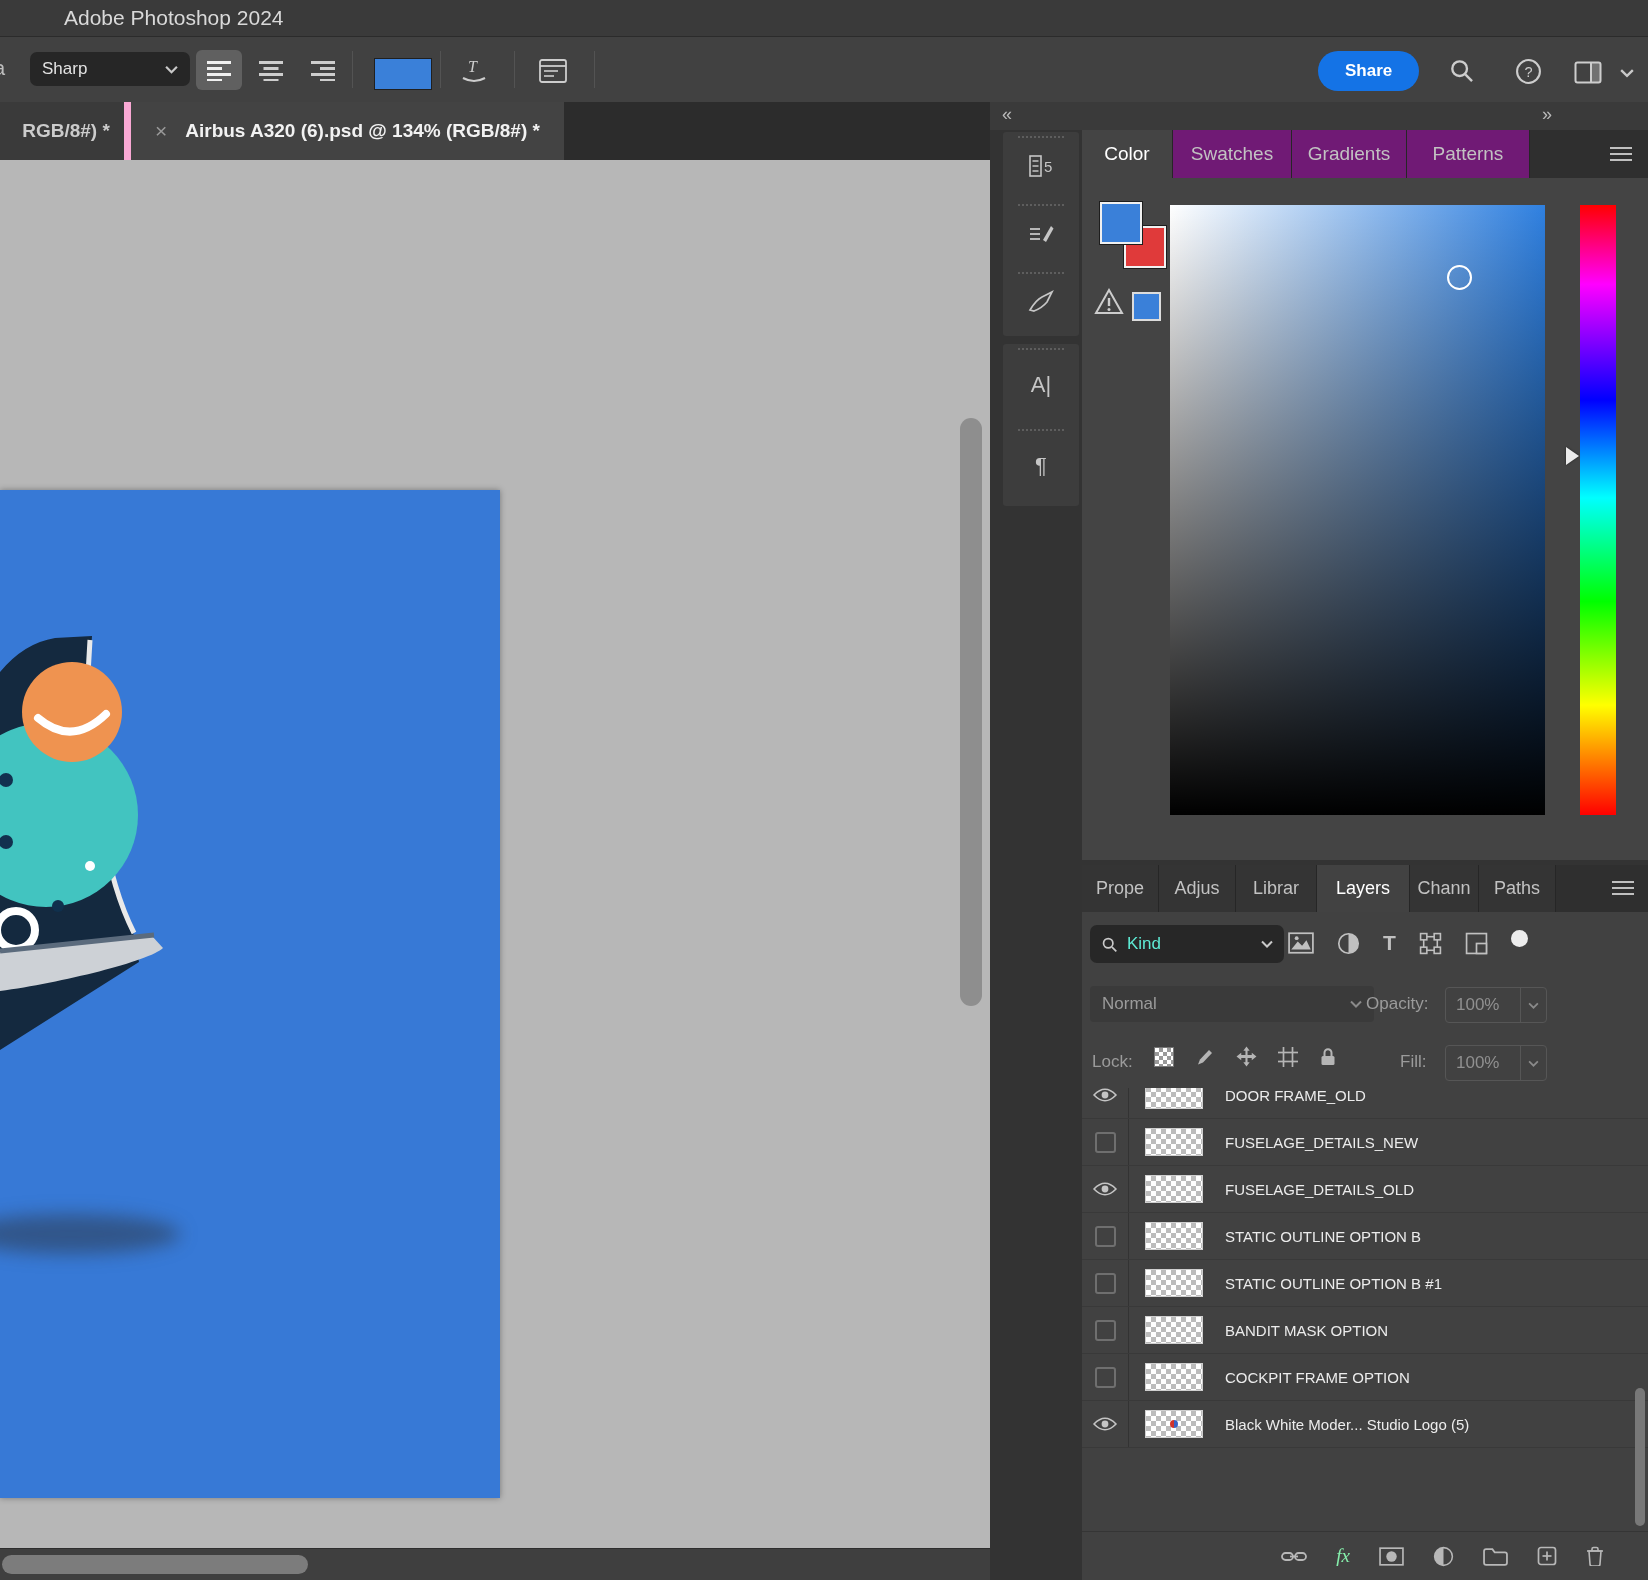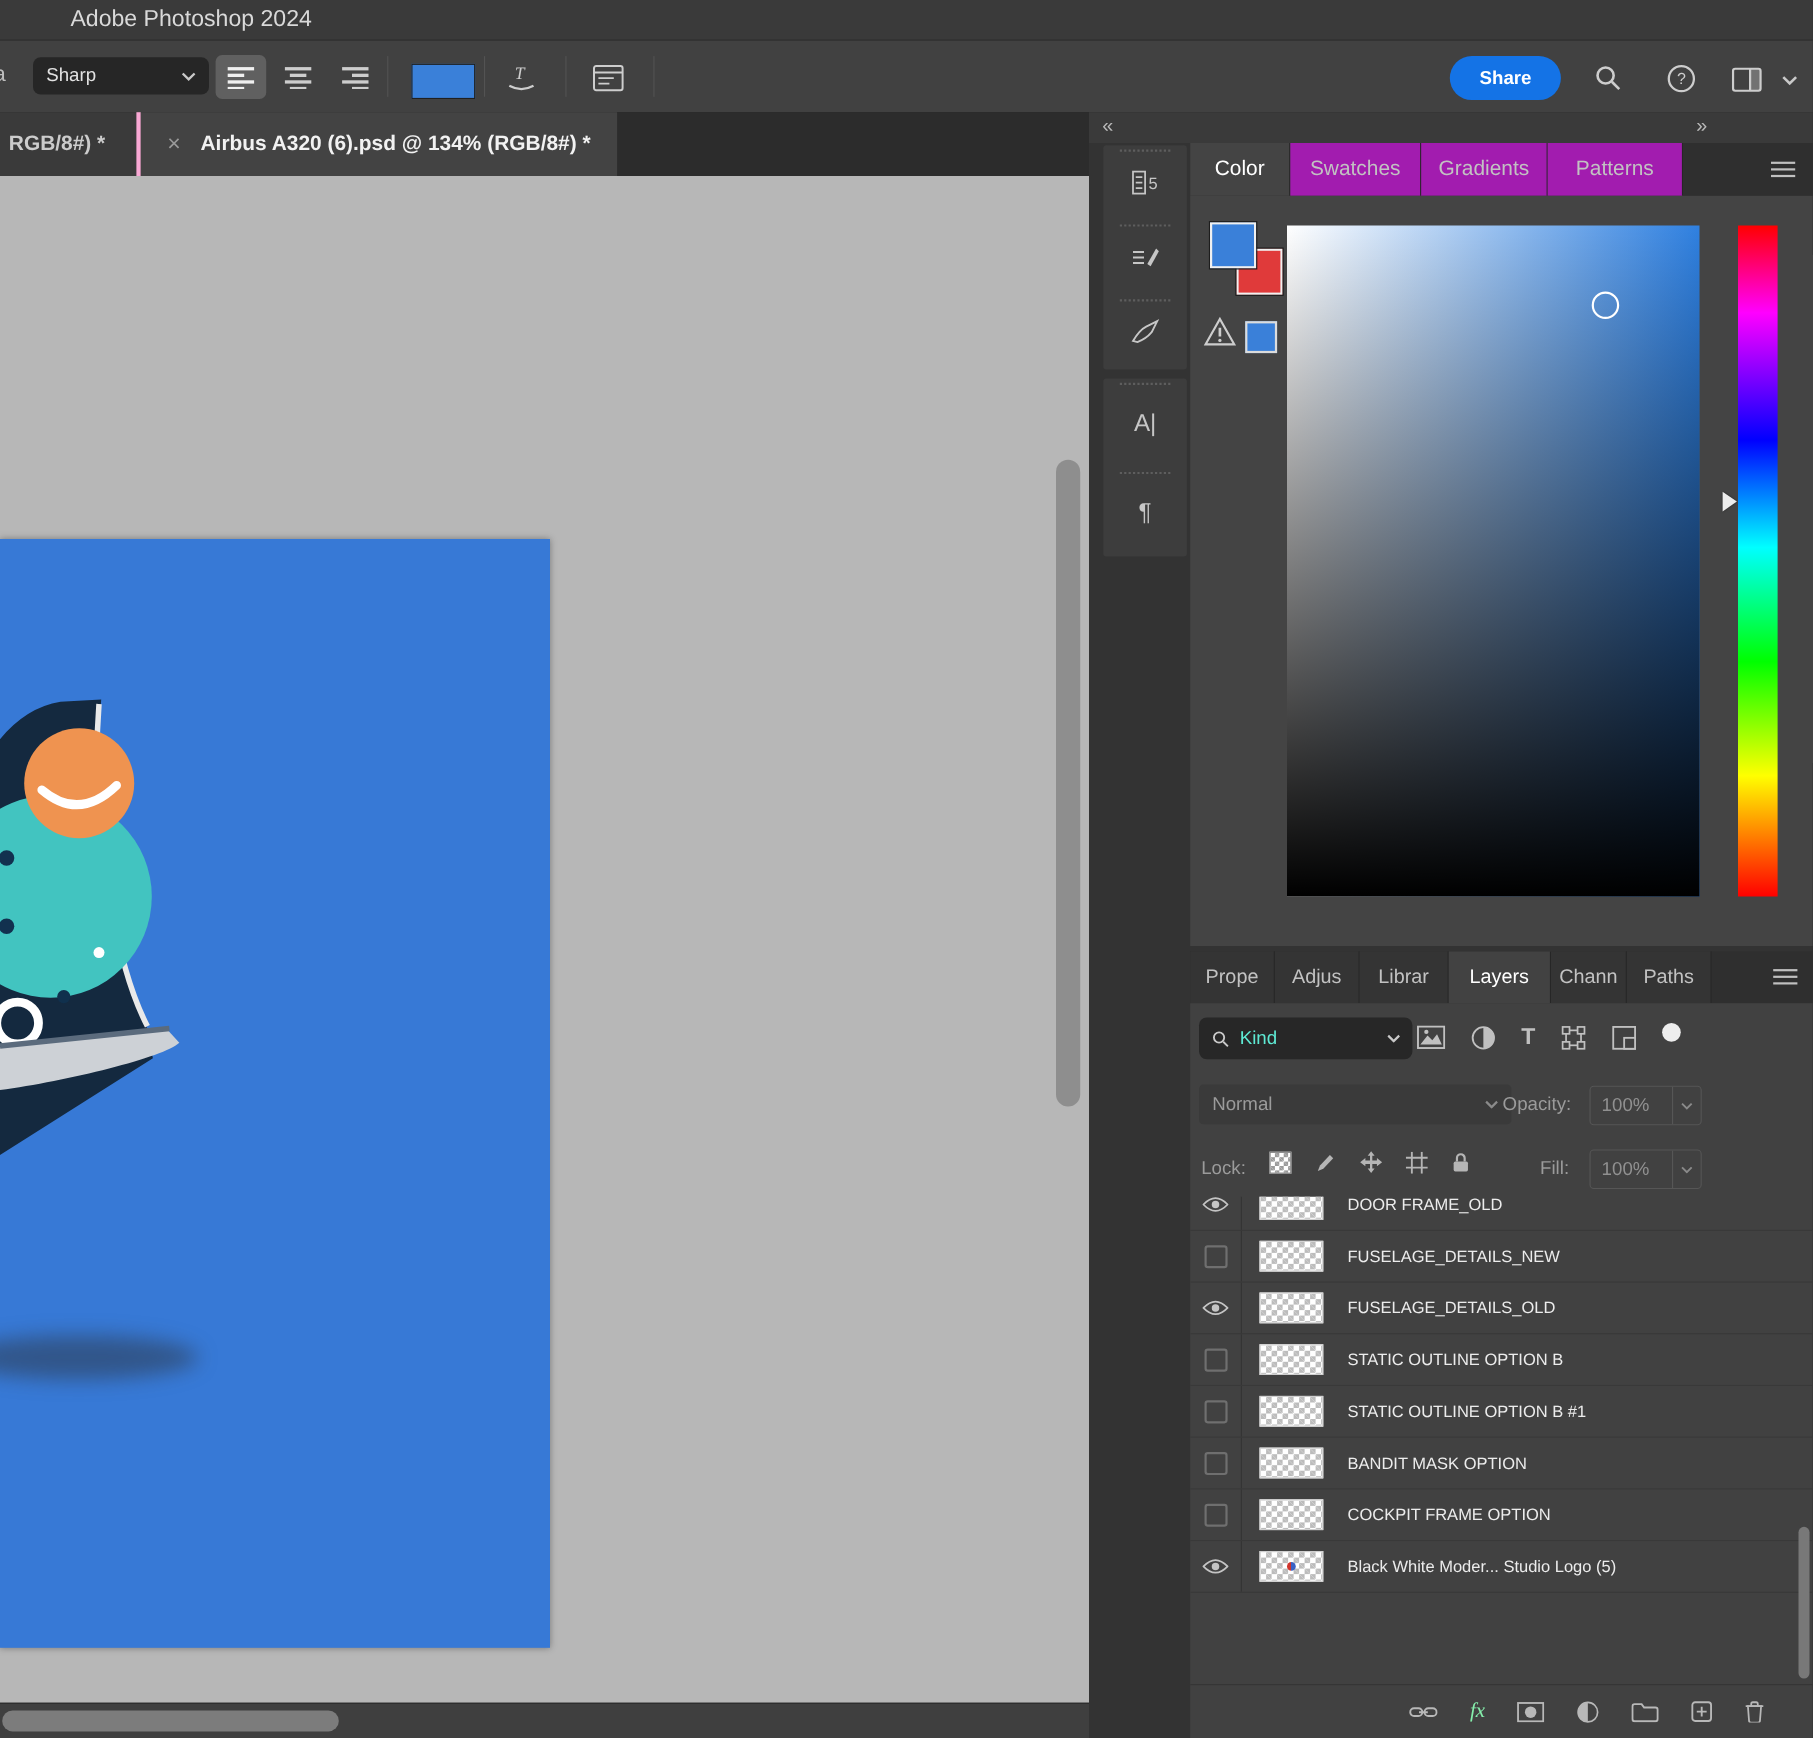--- a/index.html
+++ b/index.html
@@ -23,21 +23,21 @@
   .align-btn{width:46px;height:40px;display:flex;align-items:center;justify-content:center;border-radius:6px;}
   .align-btn.active{background:#606060;}
   .text-color-swatch{position:absolute;left:374px;top:21px;width:56px;height:30px;border:1px solid #202020;}
   .obar-btn{position:absolute;display:flex;align-items:center;justify-content:center;}
   .share-btn{position:absolute;left:1318px;top:14px;height:40px;padding:0 27px;border-radius:20px;
              color:#fff;font-size:17px;font-weight:700;display:flex;align-items:center;}
   
   .tab-bar{position:absolute;left:0;top:102px;width:990px;height:58px;background:#2c2c2c;display:flex;}
   .tab{height:100%;display:flex;align-items:center;font-size:19px;}
   .tab.partial{width:116px;background:#3a3a3a;color:#cccccc;font-weight:700;padding-left:8px;
-               border-right:4px solid #f9a8d4;overflow:hidden;white-space:nowrap;}
+               border-right:7px solid #f9a8d4;overflow:hidden;white-space:nowrap;justify-content:center;}
   .tab.active{background:#434343;color:#f2f2f2;font-weight:700;padding:0 24px;gap:18px;white-space:nowrap;}
   .tab-close{color:#9a9a9a;font-size:21px;font-weight:400;}
   .right-header{position:absolute;left:990px;top:102px;width:658px;height:28px;background:#3a3a3a;}
   .right-header span{position:absolute;top:2px;font-size:18px;color:#b9b9b9;}
 
   
   .canvas{position:absolute;left:0;top:160px;width:990px;height:1388px;background:#b7b7b7;overflow:hidden;}
   .document{position:absolute;left:0;top:330px;width:500px;height:1008px;box-shadow:0 0 6px rgba(0,0,0,.35);}
   .plane{position:absolute;left:0;top:470px;}
   .plane-shadow{position:absolute;left:-38px;top:1054px;width:218px;height:40px;border-radius:50%;
@@ -50,21 +50,21 @@
   .dock{position:absolute;left:1003px;width:76px;background:#3d3d3d;border-radius:3px;
         display:flex;flex-direction:column;align-items:center;}
   .dock-cell{width:100%;flex:1;display:flex;align-items:center;justify-content:center;position:relative;cursor:default;}
   .dock-cell::before{content:"";position:absolute;top:4px;left:15px;right:15px;border-top:2px dotted #5e5e5e;}
   .dock-glyph{font-size:22px;color:#c6c6c6;}
 
   
   .color-panel{position:absolute;left:1082px;top:130px;width:566px;height:730px;}
   .cp-tabs{position:relative;display:flex;height:48px;background:#2f2f2f;}
   .cp-tab{display:flex;align-items:center;justify-content:center;font-size:19px;color:#c2c2c2;
-          background:#a21caf;border-right:1px solid #262626;cursor:default;}
+          background:#701a75;border-right:1px solid #262626;cursor:default;}
   .cp-tab.active{background:#444;color:#fff;}
   .w-color{width:90px}.w-swatches{width:118px}.w-gradients{width:114px}.w-patterns{width:122px}
   .hamburger{width:22px;height:2px;background:#c0c0c0;box-shadow:0 6px 0 #c0c0c0,0 -6px 0 #c0c0c0;}
   .menu-btn{position:absolute;right:14px;top:17px;width:24px;height:14px;display:flex;align-items:center;}
   .cp-body{position:absolute;left:0;top:48px;right:0;bottom:0;background:#444;}
   .fg-swatch{position:absolute;left:18px;top:24px;width:38px;height:38px;border:2px solid #f0f0f0;outline:1px solid #1d1d1d;z-index:2;}
   .bg-swatch{position:absolute;left:42px;top:48px;width:38px;height:38px;border:2px solid #f0f0f0;outline:1px solid #1d1d1d;z-index:1;}
   .gamut-warning{position:absolute;left:12px;top:110px;}
   .gamut-swatch{position:absolute;left:50px;top:114px;width:25px;height:25px;border:2px solid #dcdcdc;}
   .sat-square{position:absolute;left:88px;top:27px;width:375px;height:610px;

